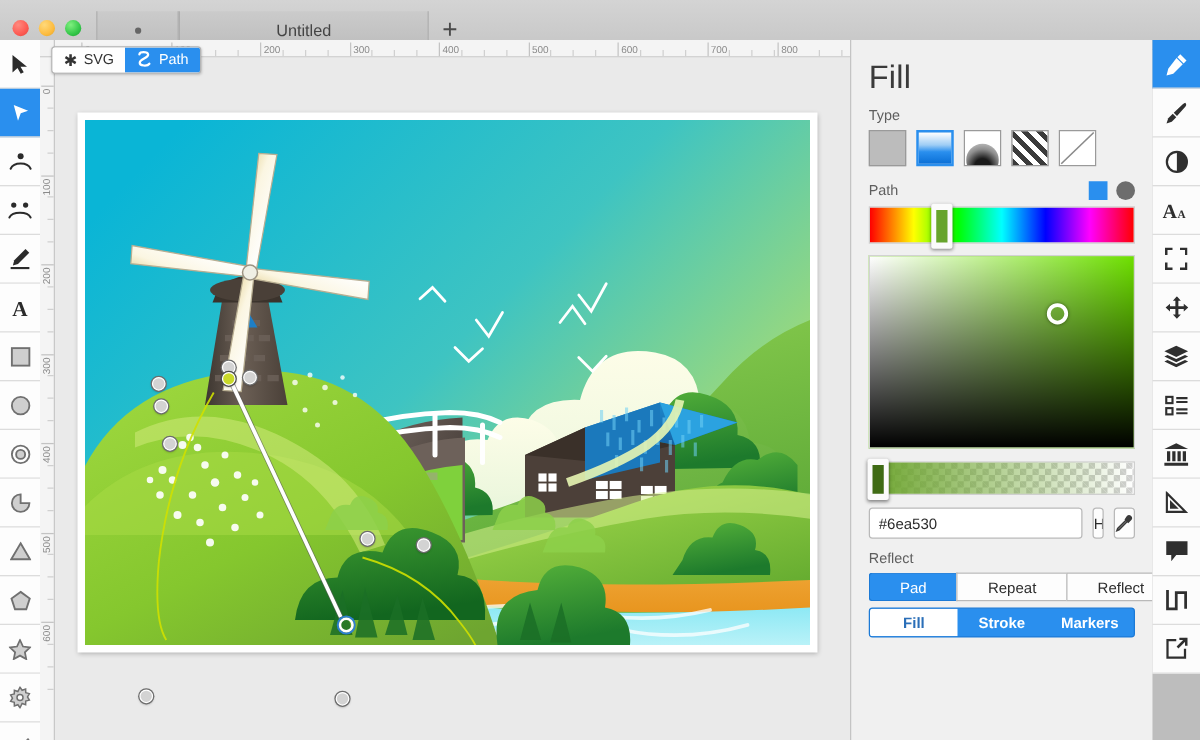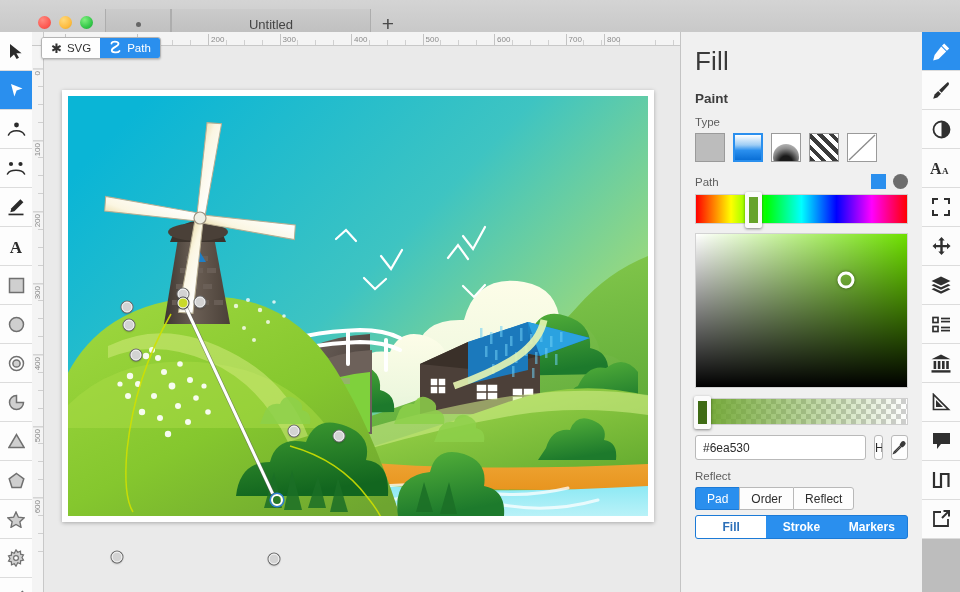--- a/index.html
+++ b/index.html
@@ -10,21 +10,21 @@
     background: #ebebeb;
     -webkit-font-smoothing: antialiased;
   }
   #app { position: relative; width: 960px; height: 592px; }
 
   
   .titlebar {
     position: absolute; left:0; top:0; width:960px; height:40px;
     background: linear-gradient(#d4d4d4, #c6c6c6);
     border-bottom: 1px solid #a9a9a9;
-    display:flex; align-items:flex-end;padding-left:28px;
+    display:flex; align-items:flex-end;
   }
   .traffic { display:flex; gap:8px; padding: 0 0 10px 10px; align-items:center; }
   .light { width:13px; height:13px; border-radius:50%; }
   .light.red    { background: radial-gradient(circle at 35% 30%, #ff8a80, #fd5a52 60%, #e0443e); }
   .light.yellow { background: radial-gradient(circle at 35% 30%, #ffd97a, #fdbc40 60%, #dea123); }
   .light.green  { background: radial-gradient(circle at 35% 30%, #7ff07f, #34c749 60%, #1f9e34); }
 
   .tabstrip { display:flex; align-items:flex-end; height:32px; margin-left:12px; }
   .tab {
     height: 30px; display:flex; align-items:center; justify-content:center;
@@ -191,21 +191,21 @@
     background:#fdfdfd; display:flex; align-items:center; overflow:hidden;
   }
   .hex-select span { flex:1; text-align:center; font-size:12px; color:#2b2b2b; }
   .eyedrop {
     width:29px; height:25px; border:1px solid #b9b9b9; border-radius:3px;
     background:#fdfdfd; display:flex; align-items:center; justify-content:center;
   }
 
   .seg { display:flex; margin-top:5px; }
   .seg button {
-    height:23px; padding:0 11px; font-size:12px; color:#2d2d2d;
+    height:23px; padding:0 24px; font-size:12px; color:#2d2d2d;
     background:#fdfdfd; border:1px solid #b9b9b9; border-right:none;
     font-family:"Liberation Sans",sans-serif; cursor:default;
   }
   .seg button:first-child { border-radius:3px 0 0 3px; }
   .seg button:last-child { border-right:1px solid #b9b9b9; border-radius:0 3px 3px 0; }
   .seg button.on { background:#2a8fee; color:#fff; border-color:#1c7ad6; }
 
   .order-bar {
     display:flex; margin-top:5px; height:24px; border-radius:3px; overflow:hidden;
     background:#2a8fee; border:1px solid #1c7ad6;
@@ -360,21 +360,21 @@
       <div class="rtick" style="left: 414.25px;"></div>
       <div class="rtick" style="left: 432.125px;"></div>
       <div class="rt" style="left: 450px;">600</div>
       <div class="rtick" style="left: 467.875px;"></div>
       <div class="rtick" style="left: 485.75px;"></div>
       <div class="rtick" style="left: 503.625px;"></div>
       <div class="rt" style="left: 521.5px;">700</div>
       <div class="rtick" style="left: 539.375px;"></div>
       <div class="rtick" style="left: 557.25px;"></div>
       <div class="rtick" style="left: 575.125px;"></div>
-      <div class="rt" style="left: 560px;">800</div>
+      <div class="rt" style="left: 578px;">800</div>
       <div class="rtick" style="left: 610.875px;"></div>
       <div class="rtick" style="left: 628.75px;"></div>
     </div>
   <div class="ruler-v" id="rulerV">
       <div class="rt" style="top: 22px;">0</div>
       <div class="rtick" style="top: 39.875px;"></div>
       <div class="rtick" style="top: 57.75px;"></div>
       <div class="rtick" style="top: 75.625px;"></div>
       <div class="rt" style="top: 93.5px;">100</div>
       <div class="rtick" style="top: 111.375px;"></div>
@@ -710,21 +710,20 @@
         <div class="node" style="left:232px; top:341px;"></div>
         <div class="node" style="left:277px; top:346px;"></div>
         <div class="node" style="left:55px; top:467px;"></div>
         <div class="node" style="left:212px; top:469px;"></div>
       </div>
     </div>
   </div>
 
   <div class="panel">
     <h1>Fill</h1>
-    <h2>Paint</h2>
     <div class="sublabel">Type</div>
 
     <div class="type-row">
       <div class="type-btn" style="background:#bcbcbc;"></div>
       <div class="type-btn active" style="background:linear-gradient(to bottom,#ffffff,#9ecdf5 40%,#2a8fee 62%,#0a6fd6);"></div>
       <div class="type-btn" style="background:#ffffff;">
         <div style="position:absolute;left:50%;bottom:-9px;width:26px;height:26px;border-radius:50%;transform:translateX(-50%);background:radial-gradient(circle at 50% 70%,#1a1a1a 28%,#8e8e8e 62%,#d8d8d8 100%);"></div>
       </div>
       <div class="type-btn" style="background:repeating-linear-gradient(45deg,#3b3b3b 0 4px,#ffffff 4px 8px);"></div>
       <div class="type-btn" style="background:#ffffff;">
@@ -769,21 +768,21 @@
         <svg width="15" height="15" viewBox="0 0 15 15" fill="none" stroke="#3a3a3a" stroke-width="1.3" stroke-linecap="round">
           <path d="M9.5 1.8 a2.4 2.4 0 0 1 3.4 3.4 L10.6 7.5 l-3-3 z" fill="#3a3a3a" stroke="none"></path>
           <path d="M9.6 6.4 L3.2 12.8 1.6 13.4 2.2 11.8 8.6 5.4"></path>
         </svg>
       </div>
     </div>
 
     <div class="sublabel">Reflect</div>
     <div class="seg">
       <button class="on">Pad</button>
-      <button>Order</button>
+      <button>Repeat</button>
       <button>Reflect</button>
     </div>
 
     <div class="order-bar">
       <div class="on">Fill</div>
       <div>Stroke</div>
       <div>Markers</div>
     </div>
   </div>
 

